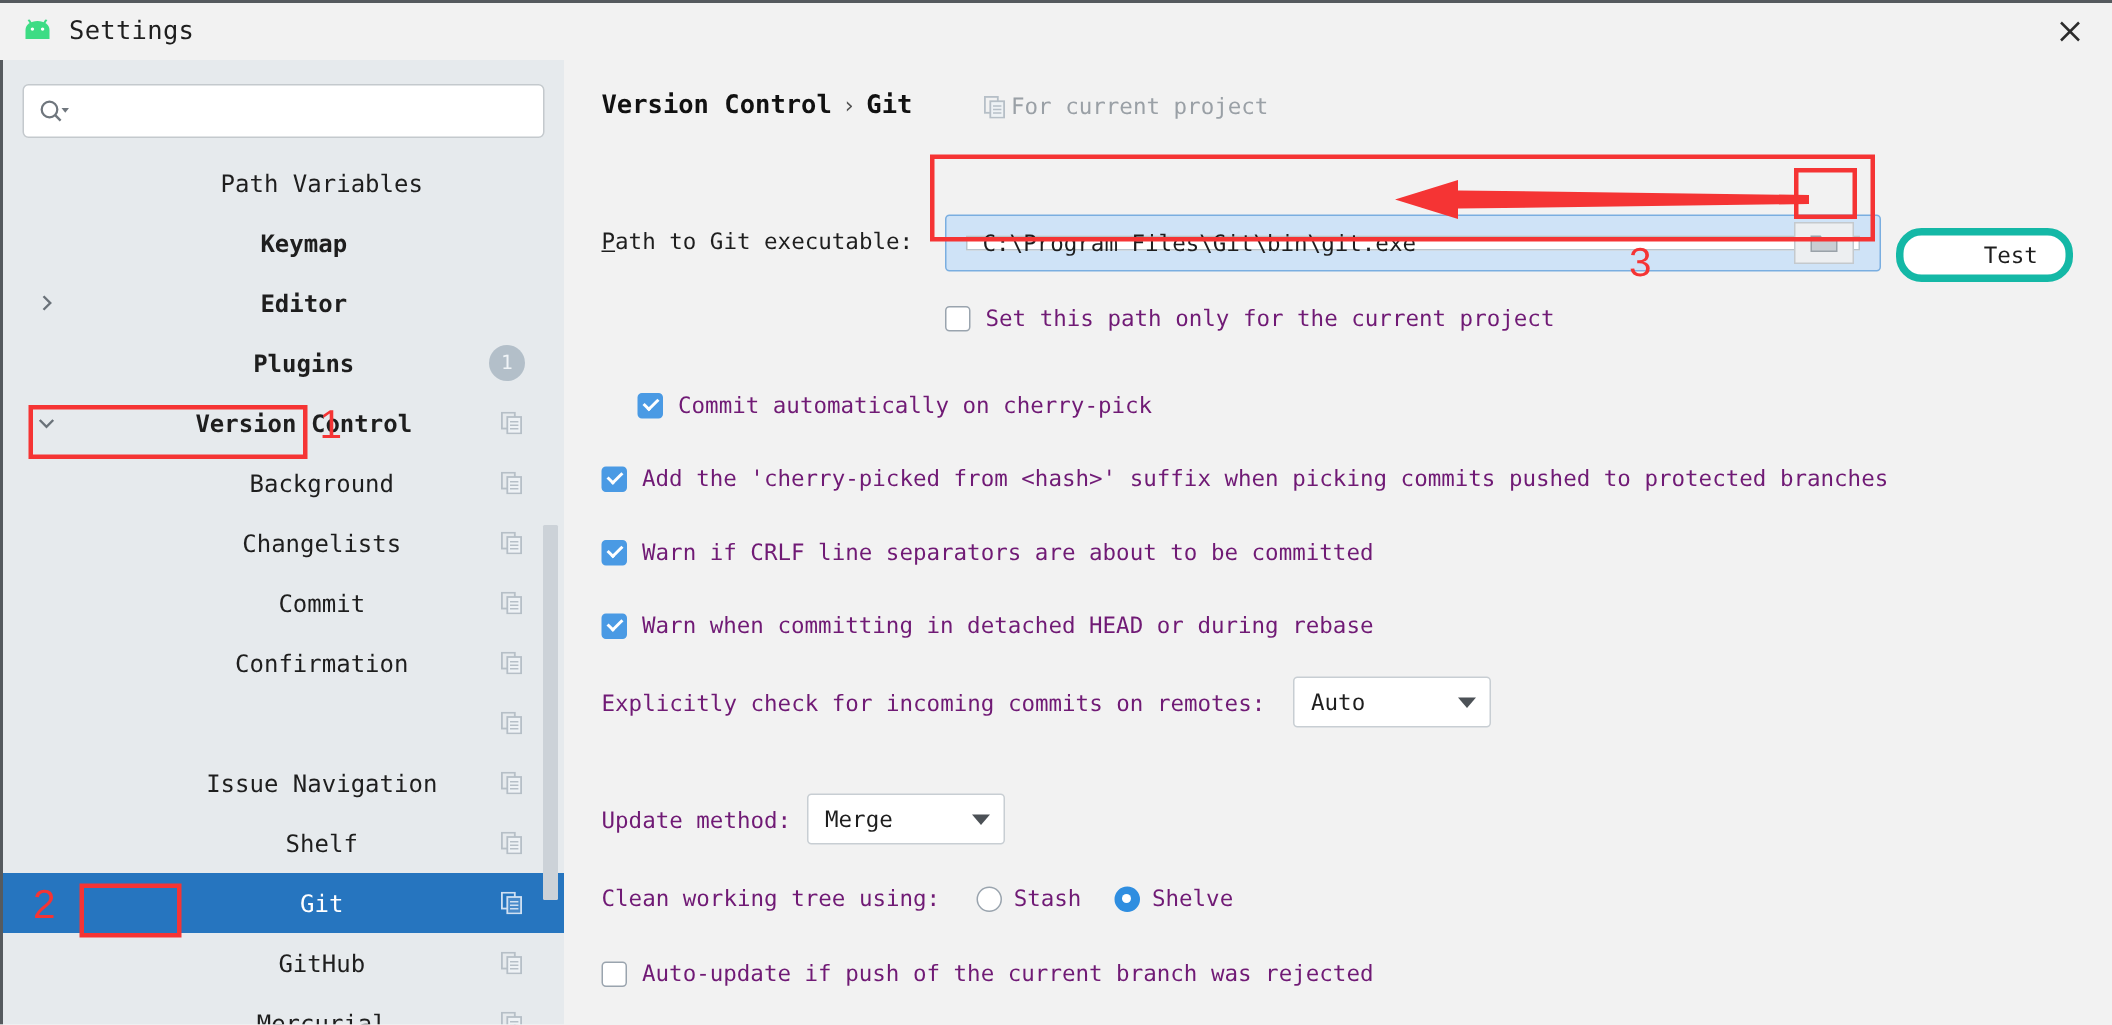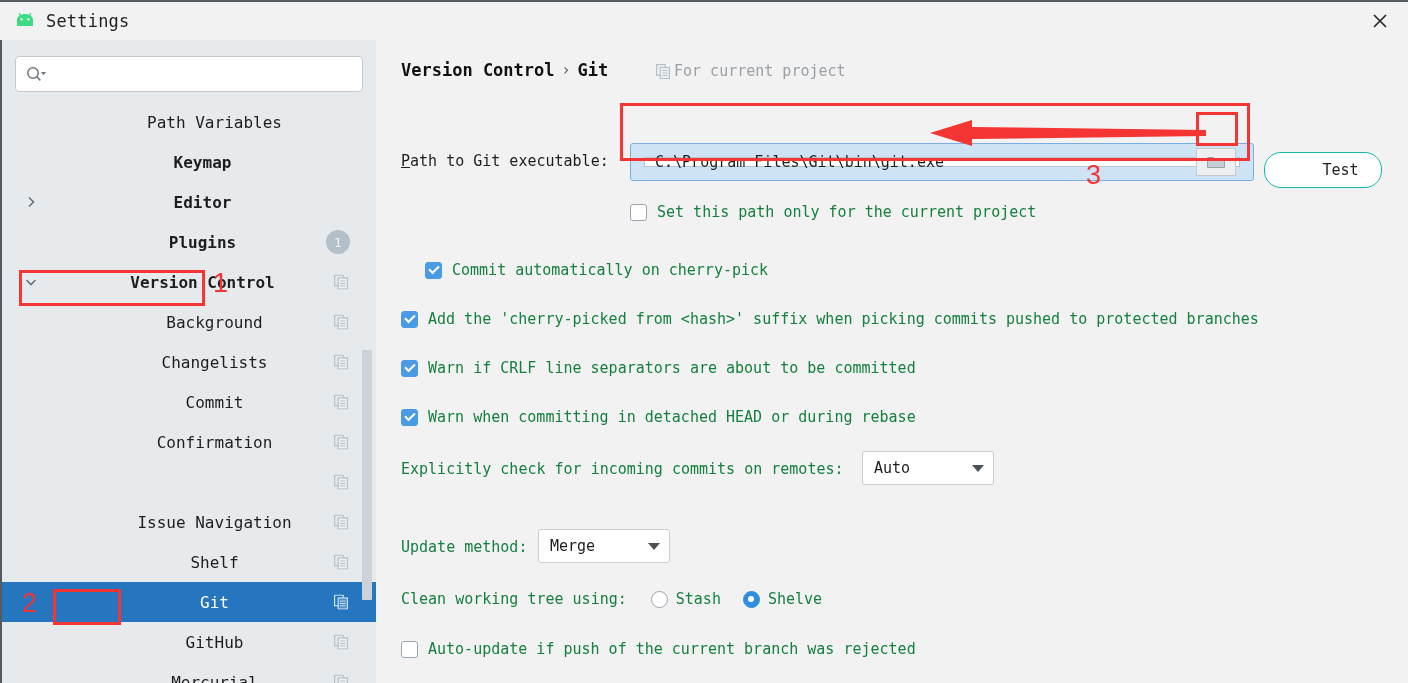--- a/index.html
+++ b/index.html
@@ -165,32 +165,32 @@
     background: #edeff1;
     border: 1px solid #c4c9cd;
     display: flex; align-items: center; justify-content: center;
     cursor: pointer;
     box-sizing: border-box;
   }
   .test-btn {
     position: absolute; left: 888px; top: 112px;
     width: 118px; height: 36px;
     background: #ffffff;
-    border: 1px solid #14b8a6;
+    border: 5px solid #14b8a6;
     border-radius: 17px;
     font-family: "DejaVu Sans Mono", monospace;
     font-size: 15px; color: #1e1e1e;
     cursor: pointer;
     padding-left: 41px;
   }
 
   .chk-row {
     position: absolute;
     display: flex; align-items: center;
-    font-size: 15px; color: #15803d;
+    font-size: 15px; color: #701a75;
     white-space: nowrap;
   }
   .cbox {
     width: 17px; height: 17px;
     border: 1px solid #9aa4ae;
     background: #fff;
     border-radius: 3px;
     box-sizing: border-box;
     margin-right: 10px;
     flex: 0 0 auto;

